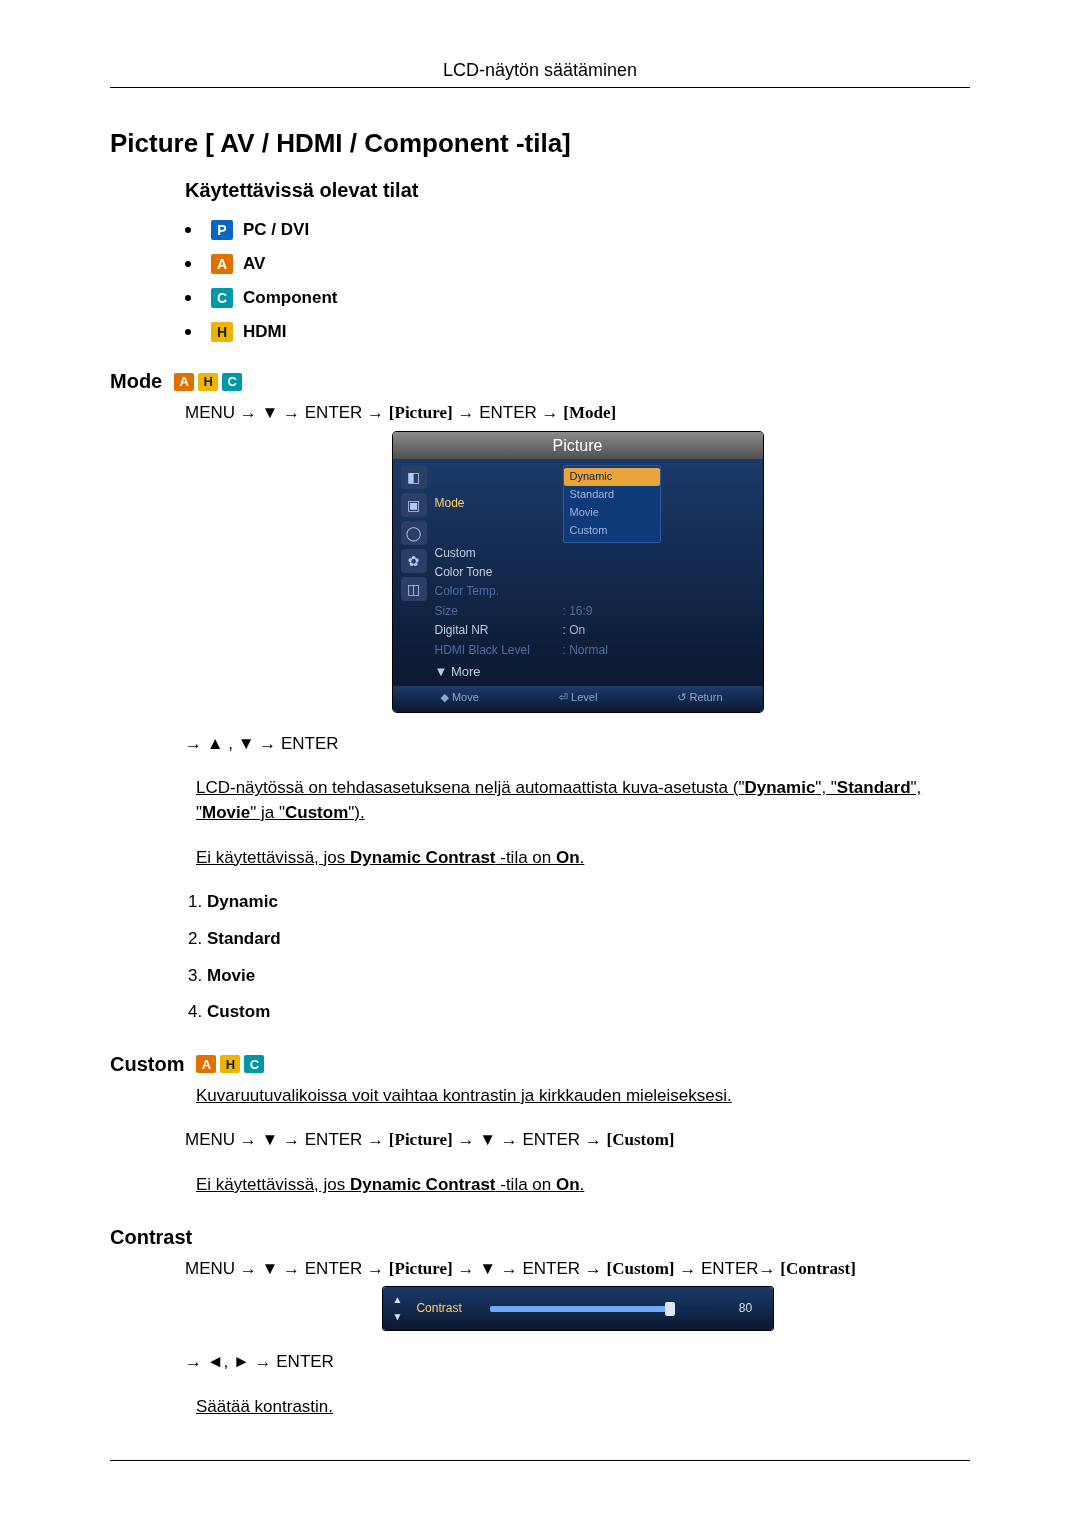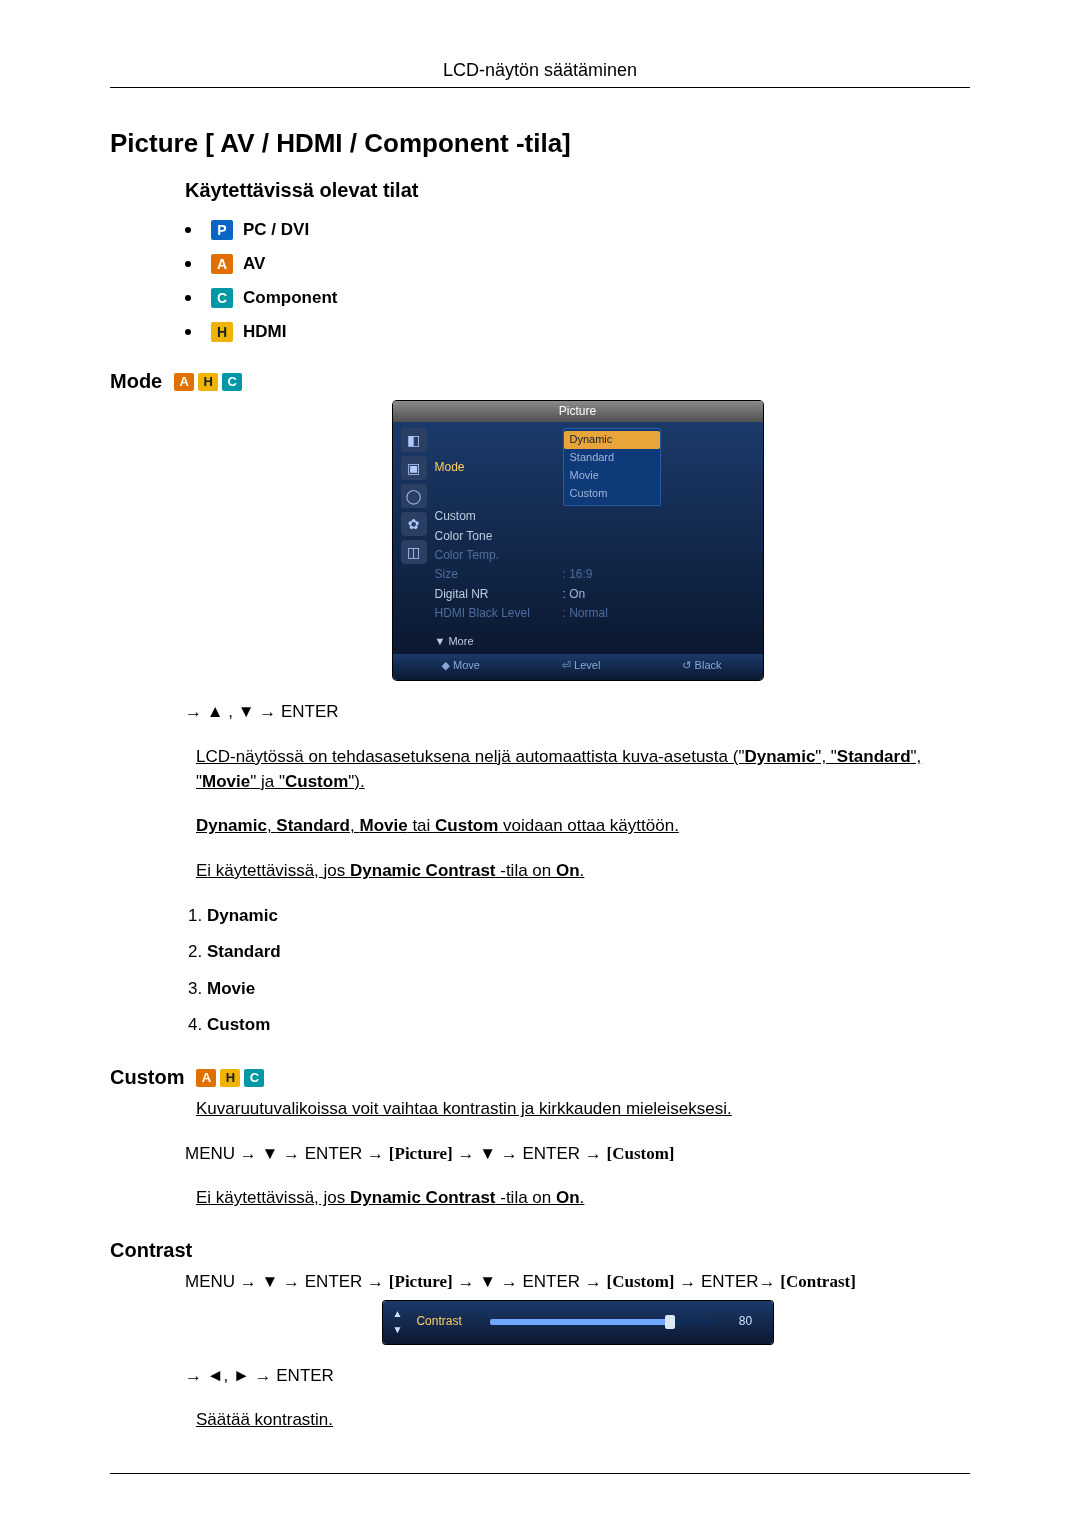--- a/index.html
+++ b/index.html
@@ -86,21 +86,21 @@
     width: 370px;
     font-size: 12px;
     color:#cfd8dc;
     border-radius: 4px;
     overflow:hidden;
     box-shadow: 0 0 0 1px #000;
   }
   .osd-title {
     background: linear-gradient(#8a8a8a,#505050);
     color:#fff; text-align:center;
-    font-size:12px; padding:2px 0;
+    font-size:16px; padding:2px 0;
   }
   .osd-body {
     display:flex;
     background: linear-gradient(#1b3a6a,#0b1830);
     padding: 6px 8px 4px 8px;
     gap: 8px;
   }
   .osd-side { display:flex; flex-direction:column; gap:4px; }
   .side-ico {
     width:26px; height:24px; border-radius:4px;
@@ -112,21 +112,21 @@
   .osd-row .lab { flex:0 0 120px; color:#bcd; }
   .osd-row.dim .lab, .osd-row.dim .val { color:#4d6d9e; }
   .osd-row .val { color:#9fb4d8; }
   .osd-row.sel .lab { color:#ffcf66; }
   .popup {
     position:relative; width:96px; background:#0f3a7a; border:1px solid #2a5aa0;
     border-radius:2px; padding:2px 0;
   }
   .popup div { padding:1px 6px; color:#9fb4d8; font-size:11px; }
   .popup .hl { background:#e9a53a; color:#102030; border-radius:2px; }
-  .osd-more { color:#bcd; margin-top:10px; font-size:11px; }
+  .osd-more { color:#bcd; margin-top:2px; font-size:13px; }
   .osd-foot {
     display:flex; justify-content:space-around;
     background: linear-gradient(#1b3a6a,#0b1830);
     padding: 4px 0 6px 8px; font-size:11px; color:#8aa6d6;
   }
   .para { margin: 20px 11px; text-decoration: underline; }
   .numlist { margin: 10px 0; padding-left: 22px; }
   .numlist li { margin: 12px 0; }
   
   .osd2 {
@@ -191,20 +191,26 @@
   <div class="h2-row">
     <span>Mode</span>
     <span class="icon-strip">
       <span class="mode-icon ic-orange">A</span>
       <span class="mode-icon ic-yellow">H</span>
       <span class="mode-icon ic-teal">C</span>
     </span>
   </div>
 
   <div class="body-block">
+    <div class="nav-path">
+      <span>MENU → ▼ → ENTER → </span>
+      <span class="bracket boldpath">[Picture]</span>
+      <span> → ENTER → </span>
+      <span class="bracket boldpath">[Mode]</span>
+    </div>
 
     <div class="osd-wrap">
       <div class="osd">
         <div class="osd-title">Picture</div>
         <div class="osd-body">
           <div class="osd-side">
             <div class="side-ico">◧</div>
             <div class="side-ico">▣</div>
             <div class="side-ico">◯</div>
             <div class="side-ico">✿</div>
@@ -240,34 +246,31 @@
             <div class="osd-row dim">
                 <span class="lab">HDMI Black Level</span>
                 <span class="val">: Normal</span>
               </div>
             <div class="osd-more">▼ More</div>
           </div>
         </div>
         <div class="osd-foot">
           <span>◆ Move</span>
           <span>⏎ Level</span>
-          <span>↺ Black</span>
+          <span>↺ Return</span>
         </div>
       </div>
     </div>
 
     <div class="nav-path">→ ▲ , ▼ → ENTER</div>
 
     <div class="para">
       <span>LCD-näytössä on tehdasasetuksena neljä automaattista kuva-asetusta ("</span><span class="bold">Dynamic</span><span>", "</span><span class="bold">Standard</span><span>", "</span><span class="bold">Movie</span><span>" ja "</span><span class="bold">Custom</span><span>").</span>
     </div>
 
-    <div class="para">
-      <span class="bold">Dynamic</span><span>, </span><span class="bold">Standard</span><span>, </span><span class="bold">Movie</span><span> tai </span><span class="bold">Custom</span><span> voidaan ottaa käyttöön.</span>
-    </div>
 
     <div class="para">
       <span>Ei käytettävissä, jos </span><span class="bold">Dynamic Contrast</span><span> -tila on </span><span class="bold">On</span><span>.</span>
     </div>
 
     <ol class="numlist">
       <li><span class="bold">Dynamic</span></li>
       <li><span class="bold">Standard</span></li>
       <li><span class="bold">Movie</span></li>
       <li><span class="bold">Custom</span></li>

